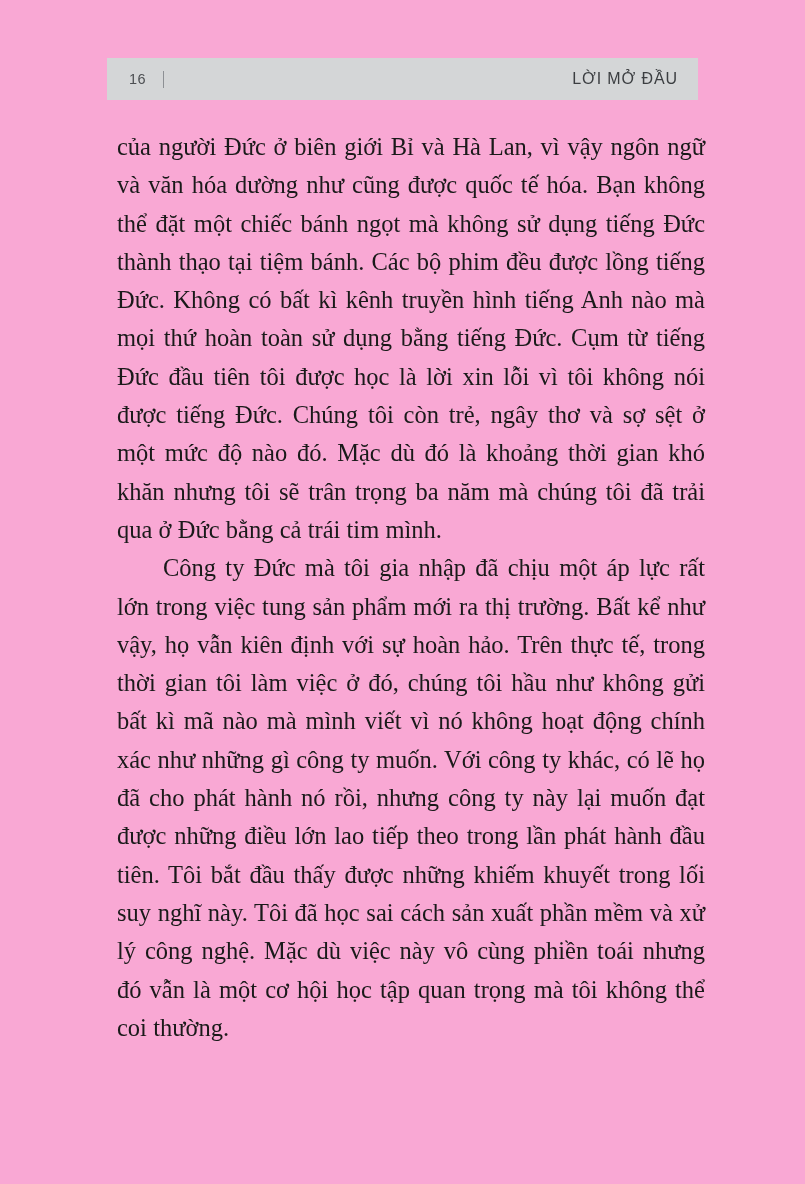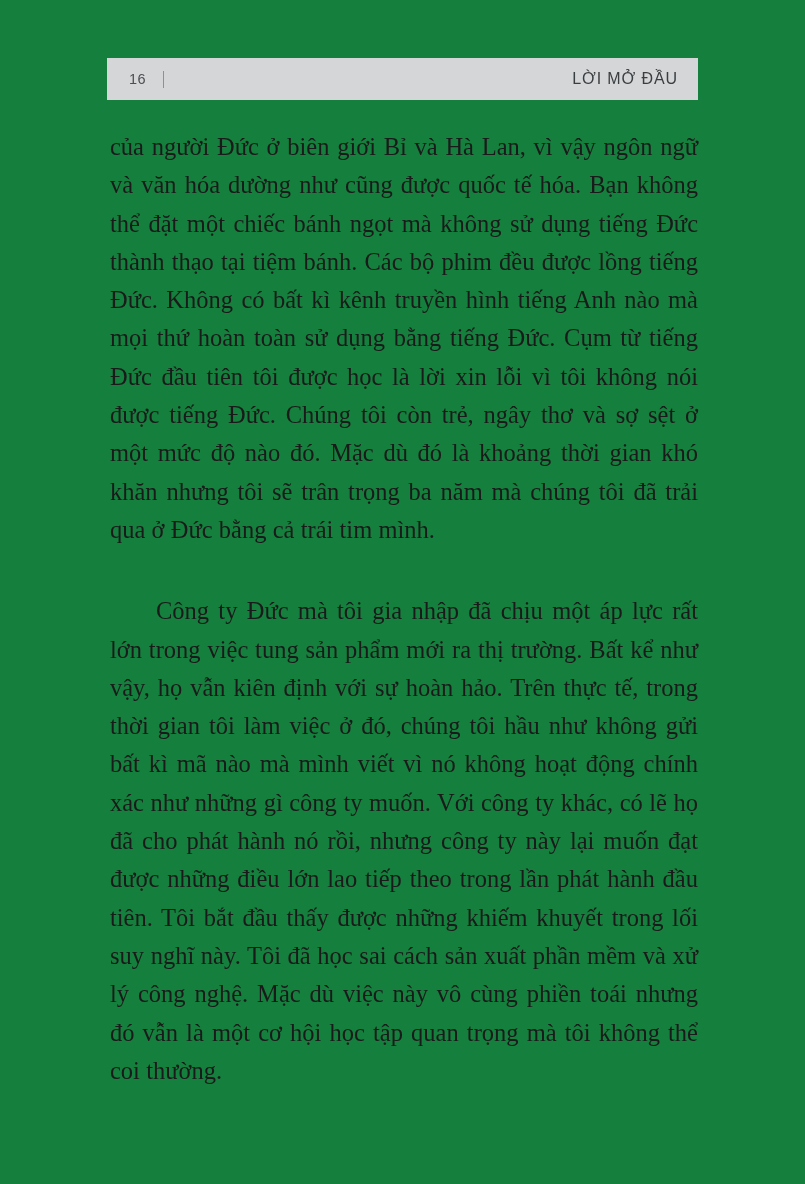--- a/index.html
+++ b/index.html
@@ -12,21 +12,21 @@
     height: 1184px;
     background: #ffffff;
     font-family: "Liberation Serif", "DejaVu Serif", serif;
     overflow: hidden;
   }
 
   .page {
     position: relative;
     width: 805px;
     height: 1184px;
-    background: #15803d;
+    background: #f9a8d4;
     box-sizing: border-box;
   }
 
   
   .running-header {
     position: absolute;
     left: 107px;
     top: 58px;
     width: 591px;
     height: 42px;
@@ -61,38 +61,37 @@
     font-size: 16px;
     letter-spacing: 0.9px;
     color: #3b3e41;
     white-space: nowrap;
     line-height: 1;
   }
 
   
   .text-column {
     position: absolute;
-    left: 110px;
+    left: 117px;
     top: 128px;
     width: 588px;
   }
   .body-par {
     margin: 0;
     font-size: 24.5px;
     line-height: 38.3px;
     color: #1a1a1a;
     text-align: justify;
     text-justify: inter-word;
     hyphens: none;
     -webkit-hyphens: none;
     word-spacing: 0.1px;
   }
   .body-par.indent {
     text-indent: 46px;
-    margin-top: 43px;
   }
   .body-par.last-flush::after {
     
     content: "";
     display: inline-block;
     width: 100%;
   }
 </style>
 </head>
 <body>

